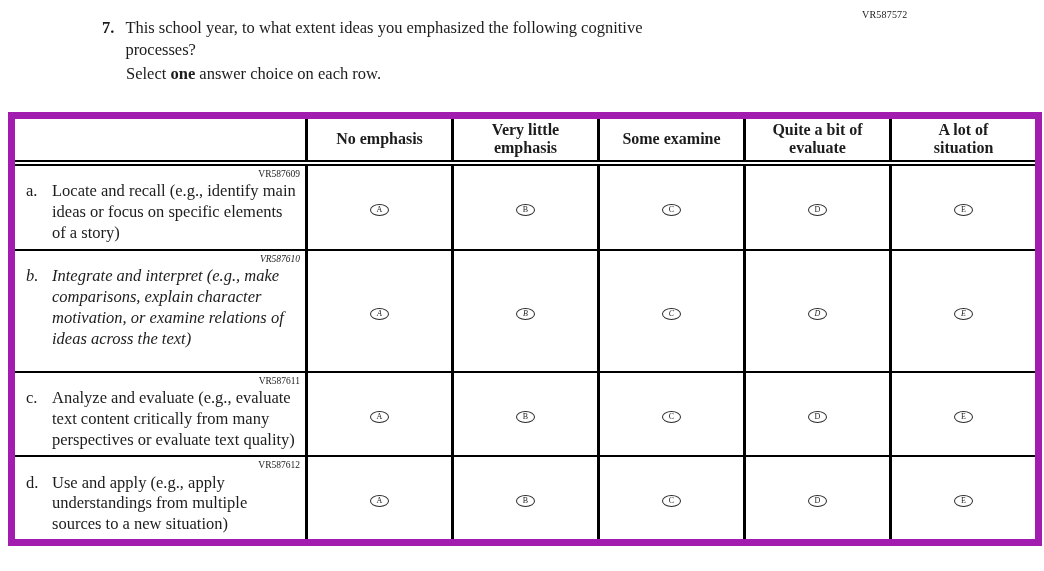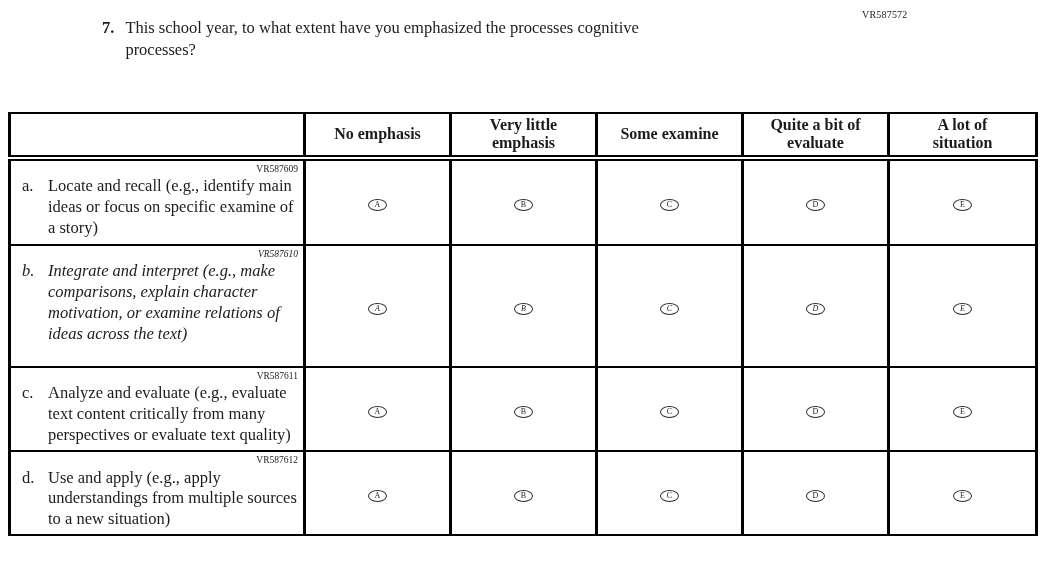--- a/index.html
+++ b/index.html
@@ -17,21 +17,21 @@
   }
   .qnum { font-weight:bold; }
   .qtext { white-space:pre-line; max-width:640px; }
   .instruction {
     position:absolute; left:126px; top:64px; font-size:16.5px;
   }
   .instruction b { font-weight:bold; }
   table.grid {
     position:absolute; left:8px; top:112px; width:1027px;
     border-collapse:collapse; table-layout:fixed;
-    border:1px solid #a21caf;
+    border:7px solid #a21caf;
   }
   .grid th, .grid td {
     border-left:3px solid #000; border-right:3px solid #000;
     border-top:2px solid #000; border-bottom:2px solid #000;
   }
   .grid thead th {
     border-bottom:6px double #000;
     font-size:16px; font-weight:bold; text-align:center; vertical-align:middle;
     white-space:pre-line; line-height:1.15; padding:2px;
   }
@@ -53,24 +53,25 @@
 </style>
 </head>
 <body>
 
 <div class="page">
 
   <div class="vr-top">VR587572</div>
 
   <div class="question">
     <span class="qnum">7.</span>
-    <span class="qtext">This school year, to what extent have you emphasized the processes cognitive
+    <span class="qtext">This school year, to what extent ideas you emphasized the following cognitive
 processes?</span>
   </div>
 
+  <div class="instruction"><span>Select </span><b>one</b><span> answer choice on each row.</span></div>
 
   <table class="grid">
     <colgroup>
       <col style="width:295px">
       <col style="width:146px">
         <col style="width:146px">
         <col style="width:146px">
         <col style="width:146px">
         <col style="width:148px">
     </colgroup>
@@ -86,21 +87,21 @@
         <th>A lot of
 situation</th>
       </tr>
     </thead>
     <tbody>
       <tr class="r-a">
         <td class="stem">
           <div class="vr-row">VR587609</div>
           <div class="stem-text">
             <span class="pfx">a.</span>
-            <span class="txt">Locate and recall (e.g., identify main ideas or focus on specific examine of a story)</span>
+            <span class="txt">Locate and recall (e.g., identify main ideas or focus on specific elements of a story)</span>
           </div>
         </td>
         <td class="opt"><span class="bubble">A</span></td>
         <td class="opt"><span class="bubble">B</span></td>
         <td class="opt"><span class="bubble">C</span></td>
         <td class="opt"><span class="bubble">D</span></td>
         <td class="opt"><span class="bubble">E</span></td>
       </tr>
       <tr class="r-b">
         <td class="stem">

